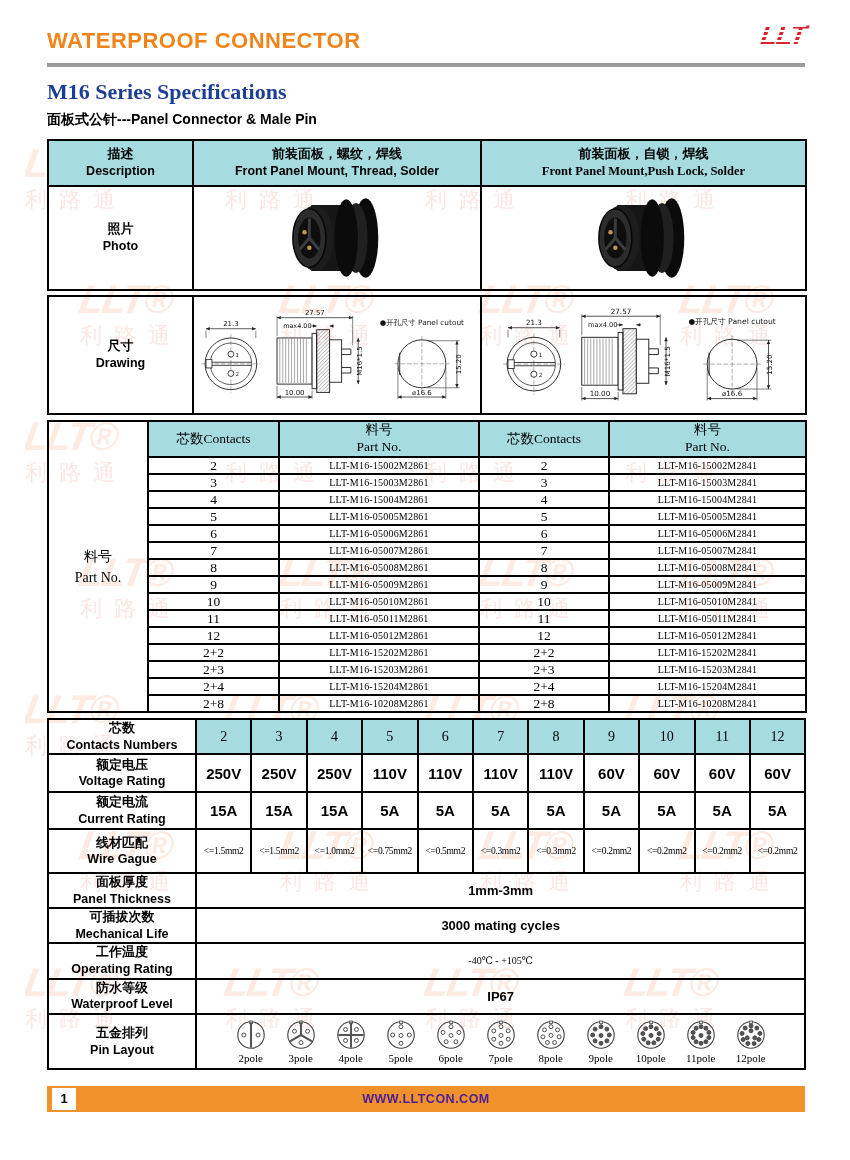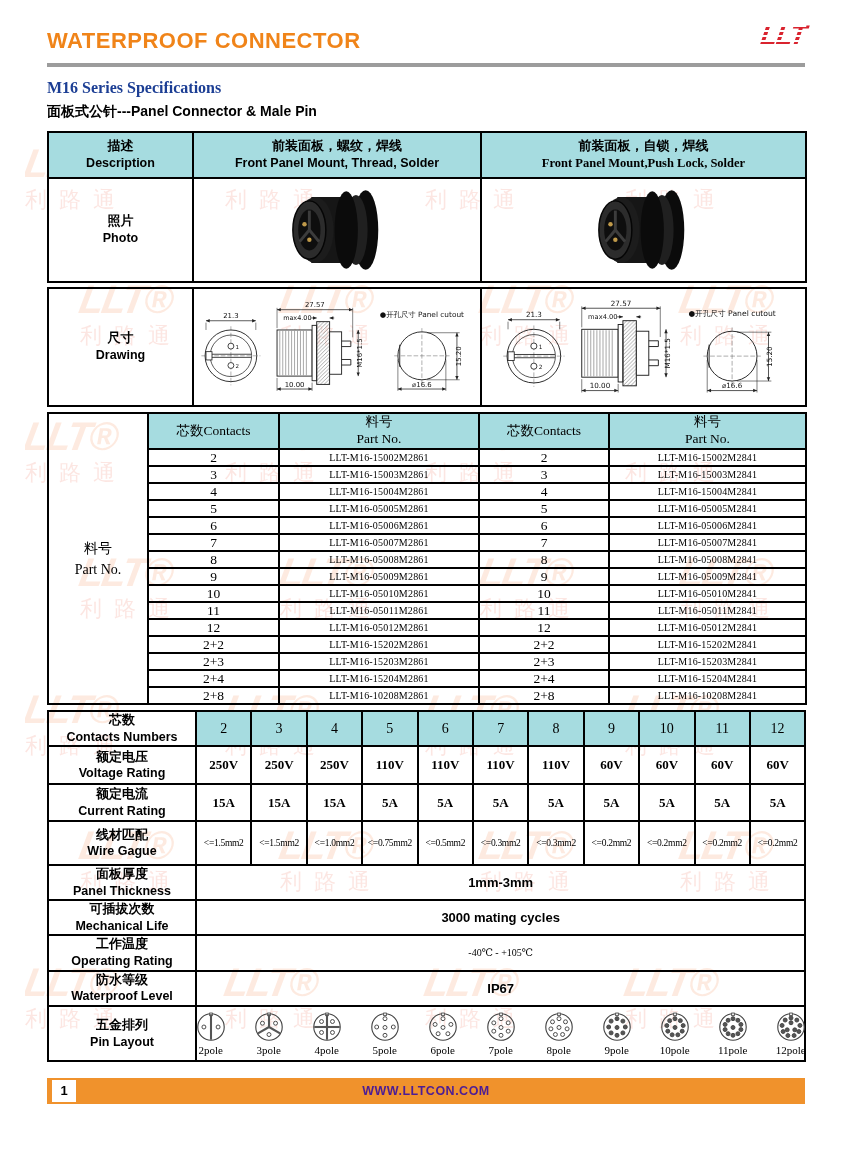--- a/index.html
+++ b/index.html
@@ -23,21 +23,21 @@
   .content{position:relative;z-index:1;padding:0 45px 0 47px;}
 
   
   header{display:flex;align-items:flex-start;margin-top:28px;}
   h1{margin:0;font-size:22px;font-weight:bold;color:var(--orange);letter-spacing:.5px;flex:1;}
   .logo{position:relative;font-style:italic;font-weight:bold;font-size:27px;color:var(--red);
     letter-spacing:-1px;transform:skewX(-8deg);line-height:1;margin-top:-6px;}
   .logo::after{content:"";position:absolute;inset:0;
     background:repeating-linear-gradient(180deg,transparent 0 3.5px,#fff 3.5px 5px);}
   .rule{height:4px;background:var(--gray);margin-top:9px;}
-  h2{margin:12px 0 4px 0;font-family:"Liberation Serif","DejaVu Serif",serif;font-size:16px;
+  h2{margin:12px 0 4px 0;font-family:"Liberation Serif","DejaVu Serif",serif;font-size:22px;
     font-weight:bold;color:var(--blue);}
   .subtitle{margin-top:6px;font-size:14px;font-weight:bold;}
 
   
   table{border-collapse:collapse;table-layout:fixed;width:758px;background:transparent;}
   td,th{border:2px solid #000;padding:0;text-align:center;vertical-align:middle;font-weight:normal;}
   .cyan{background:var(--cyan);}
   .lbl-zh{font-size:13px;font-weight:bold;line-height:1.3;}
   .lbl-en{font-size:12.5px;font-weight:bold;line-height:1.3;}
   .serif{font-family:"Liberation Serif","DejaVu Serif",serif;}
@@ -56,27 +56,27 @@
   .partTbl tr.hdr{height:36px;}
   .partTbl td,.partTbl th{font-family:"Liberation Serif","DejaVu Serif",serif;}
   .p-hdr{font-size:13.5px;line-height:1.25;}
   .partTbl tbody tr{height:17px;}
   .c-contacts{font-size:13.5px;line-height:1;}
   .c-part{font-size:10px;line-height:1;letter-spacing:.2px;}
   .rowlabel{font-size:14px;line-height:1.5;}
 
   .specTbl{margin-top:5px;}
   .s-num{font-family:"Liberation Serif","DejaVu Serif",serif;font-size:14px;}
-  .s-val{font-size:13px;font-weight:bold;font-family:Liberation Serif, serif;}
+  .s-val{font-size:15px;font-weight:bold;}
   .s-wire{font-family:"Liberation Serif","DejaVu Serif",serif;font-size:9.5px;letter-spacing:-.3px;}
   .s-single{font-size:13px;font-weight:bold;}
   .s-temp{font-family:"Liberation Serif","DejaVu Serif",serif;font-size:10px;font-weight:normal;}
   tr.r-contacts{height:32px;} tr.r-volt{height:38px;} tr.r-cur{height:37px;} tr.r-wire{height:44px;}
   tr.r-panel{height:34px;} tr.r-life{height:34px;} tr.r-temp{height:34px;} tr.r-ip{height:34px;} tr.r-pins{height:55px;}
-  .pins-wrap{display:flex;align-items:flex-start;justify-content:center;gap:24px;padding:2px 0;}
+  .pins-wrap{display:flex;align-items:flex-start;justify-content:center;gap:16px;padding:2px 0;}
   .pin-item{display:flex;flex-direction:column;align-items:center;}
   .pin-label{font-family:"Liberation Serif","DejaVu Serif",serif;font-size:11px;line-height:1;margin-top:1px;}
 
   
   .footer{position:relative;margin-top:16px;height:26px;background:var(--footer-orange);}
   .pagebox{position:absolute;left:5px;top:2px;width:24px;height:22px;background:#fff;
     font-size:13px;font-weight:bold;line-height:22px;text-align:center;}
   .site{text-align:center;line-height:26px;font-size:12.5px;font-weight:bold;letter-spacing:.5px;color:#4c1d95;}
 </style>
 </head>

